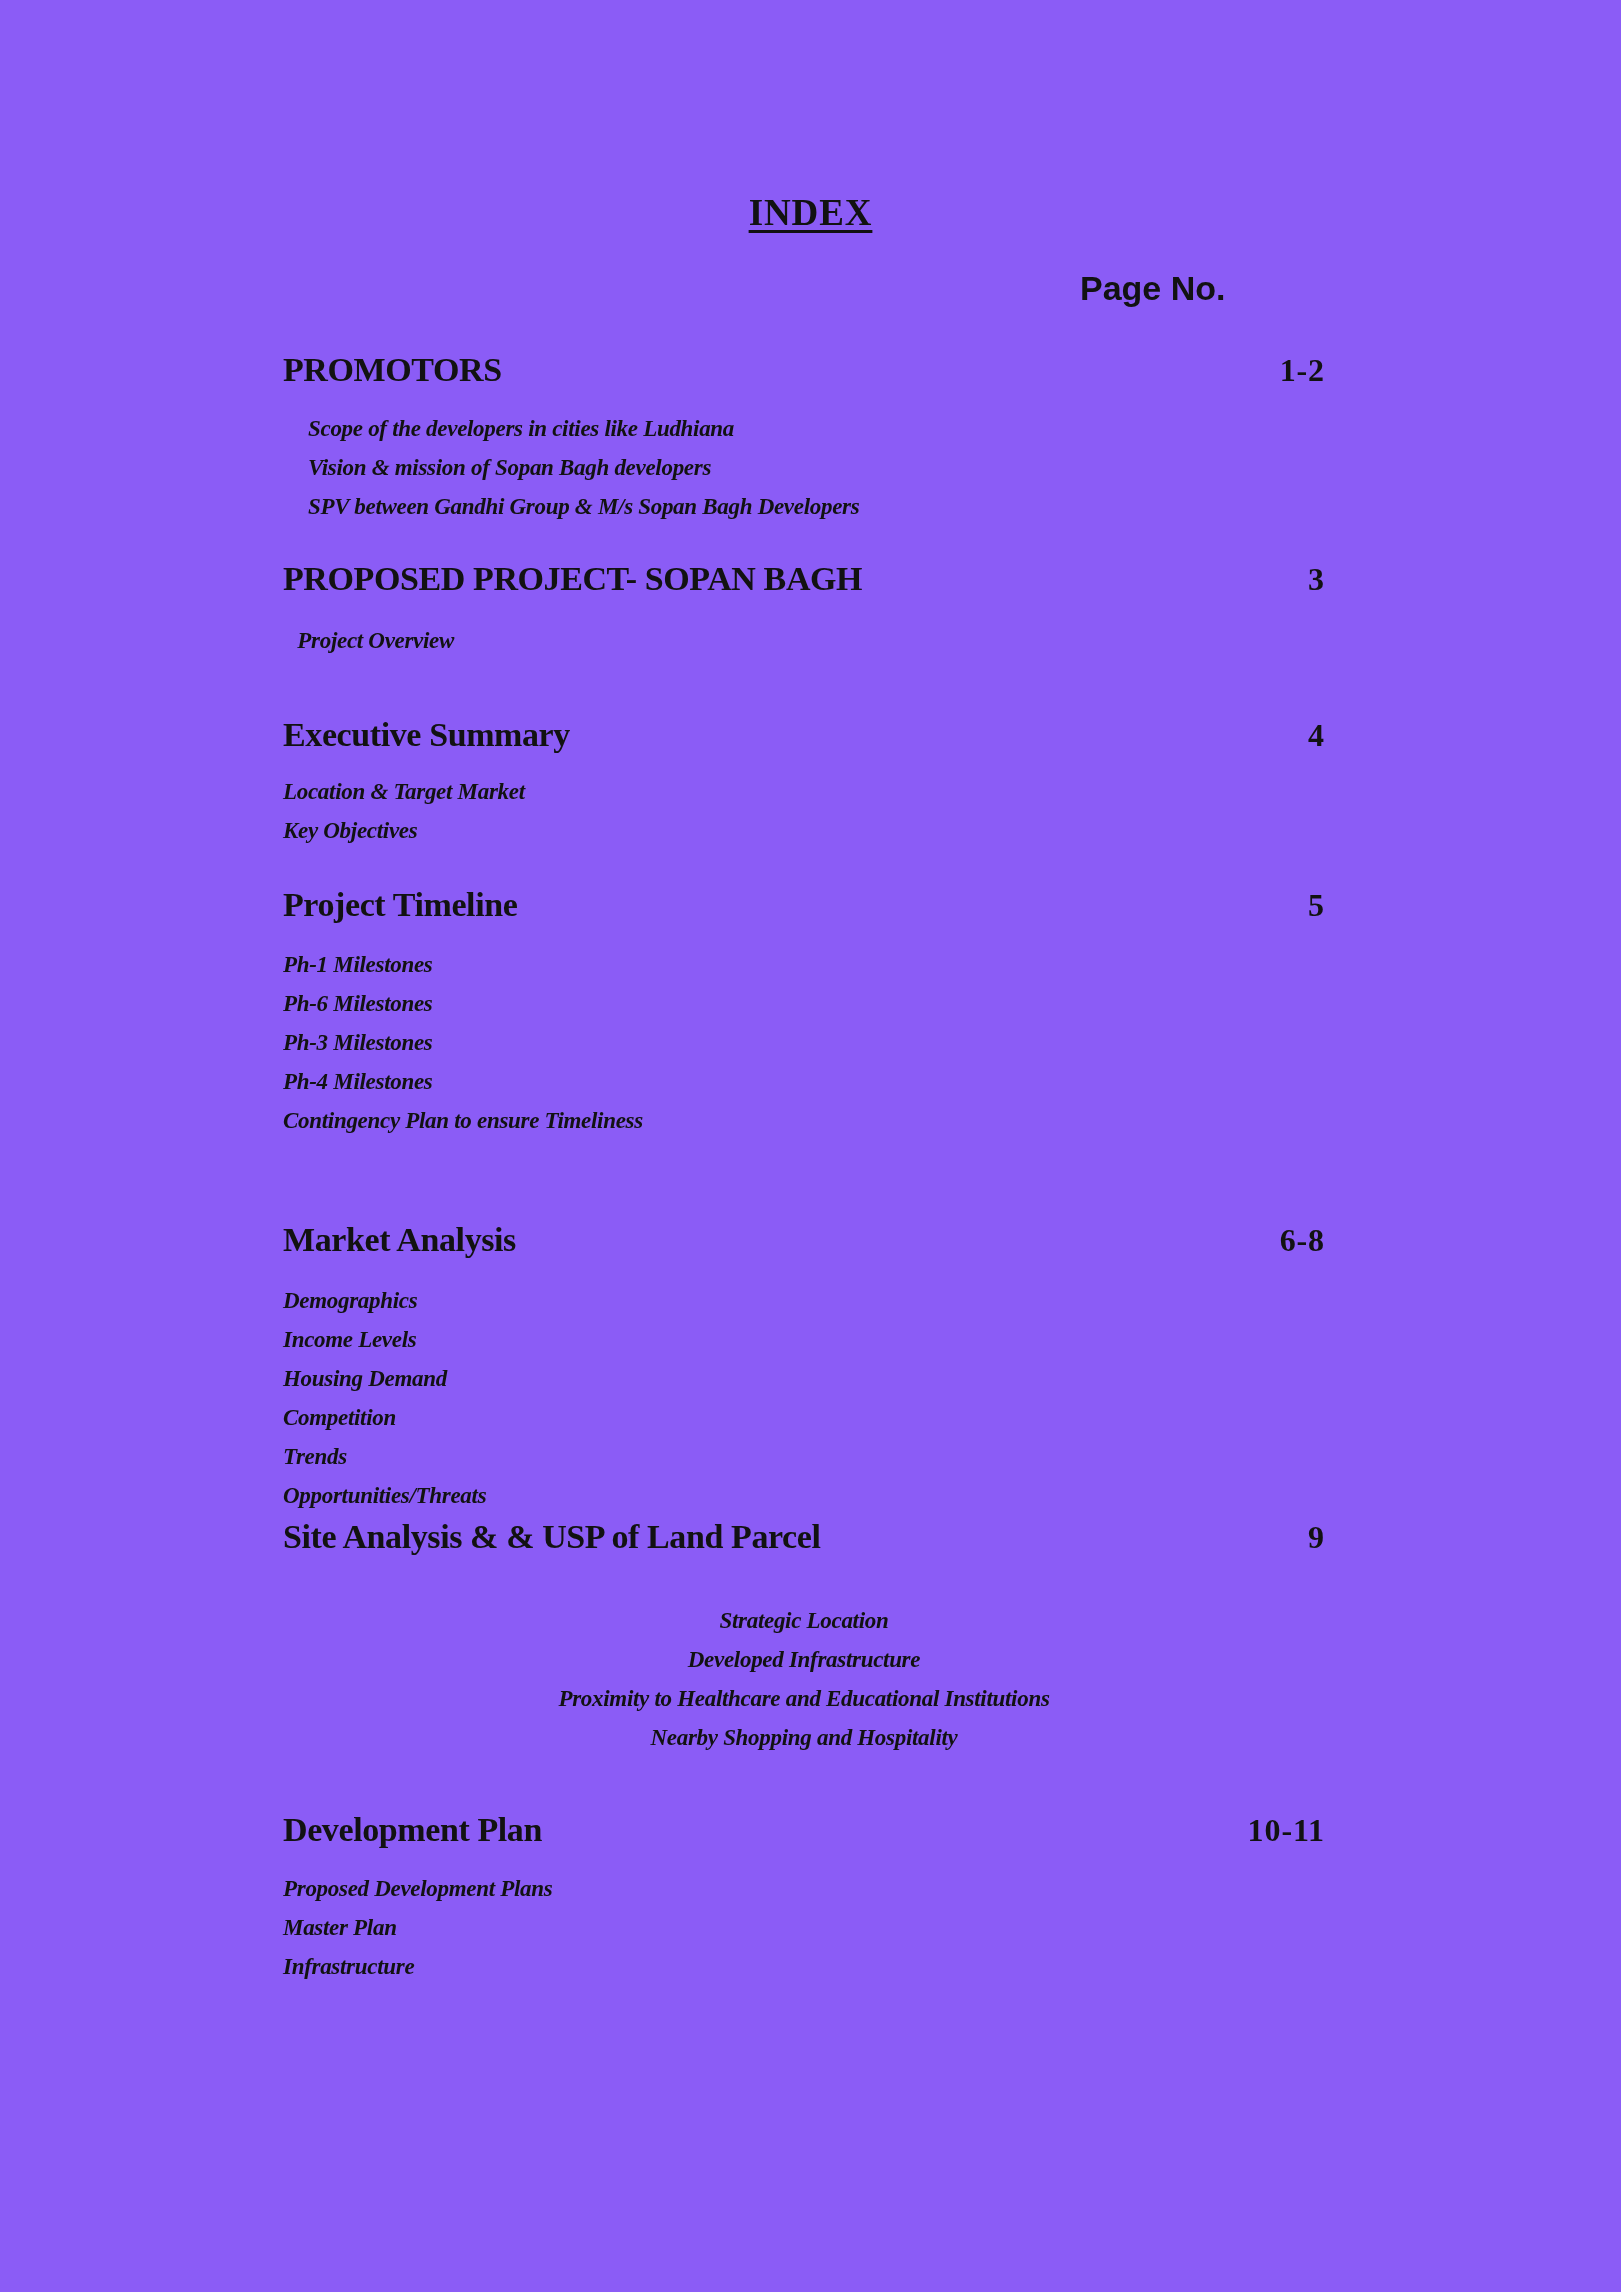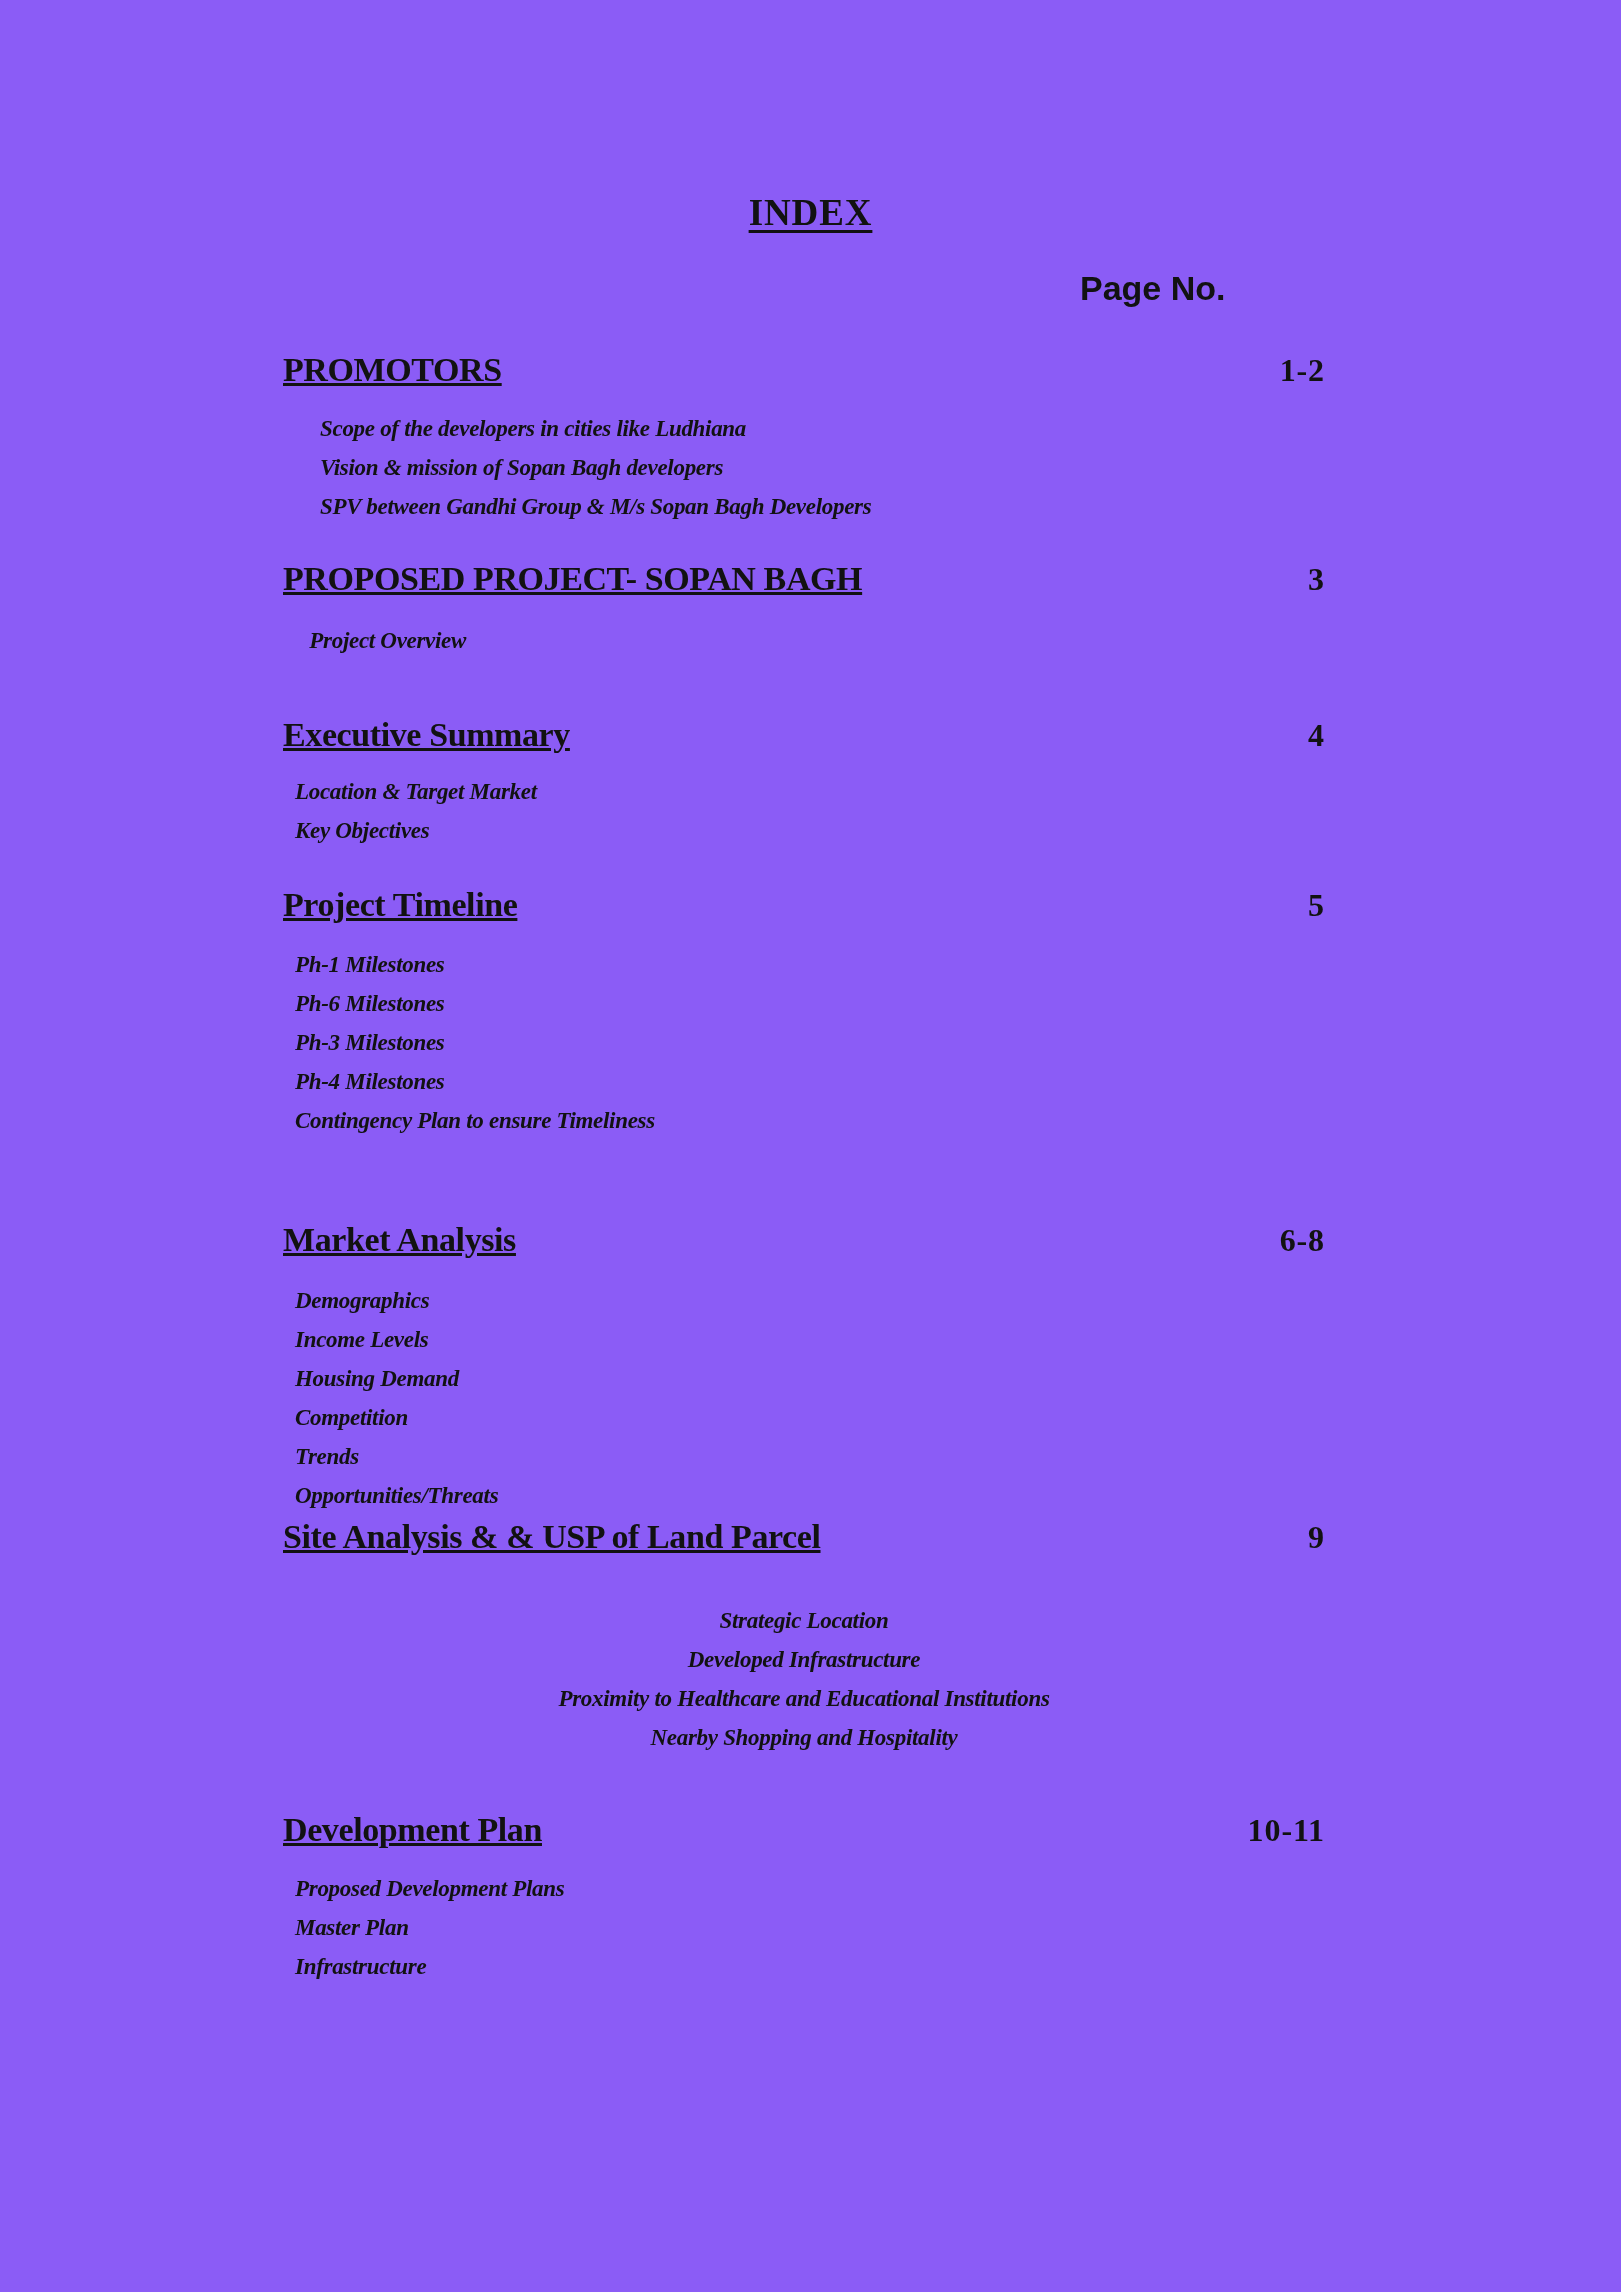--- a/index.html
+++ b/index.html
@@ -39,32 +39,31 @@
     width: 1042px;
   }
   .sec-head { display: flex; align-items: baseline; }
   .sec-title {
     flex: 1 1 auto;
     margin: 0;
     font-size: 34px;
     font-weight: bold;
     line-height: 39px;
     letter-spacing: -0.4px;
-    text-decoration: underline;
   }
   .sec-page {
     flex: 0 0 125px;
     width: 125px;
     font-size: 32px;
     font-weight: bold;
     line-height: 39px;
     text-align: right;
     letter-spacing: 0.9px;
   }
-  .sec-items { margin: 12px; padding: 0; }
+  .sec-items { margin: 0; padding: 0; }
   .item {
     font-size: 23px;
     font-weight: bold;
     font-style: italic;
     line-height: 39px;
     letter-spacing: -0.3px;
     white-space: nowrap;
   }
   
   .s0 { top: 350px; }  .s0 .sec-items { margin-top: 19px; padding-left: 25px; }

